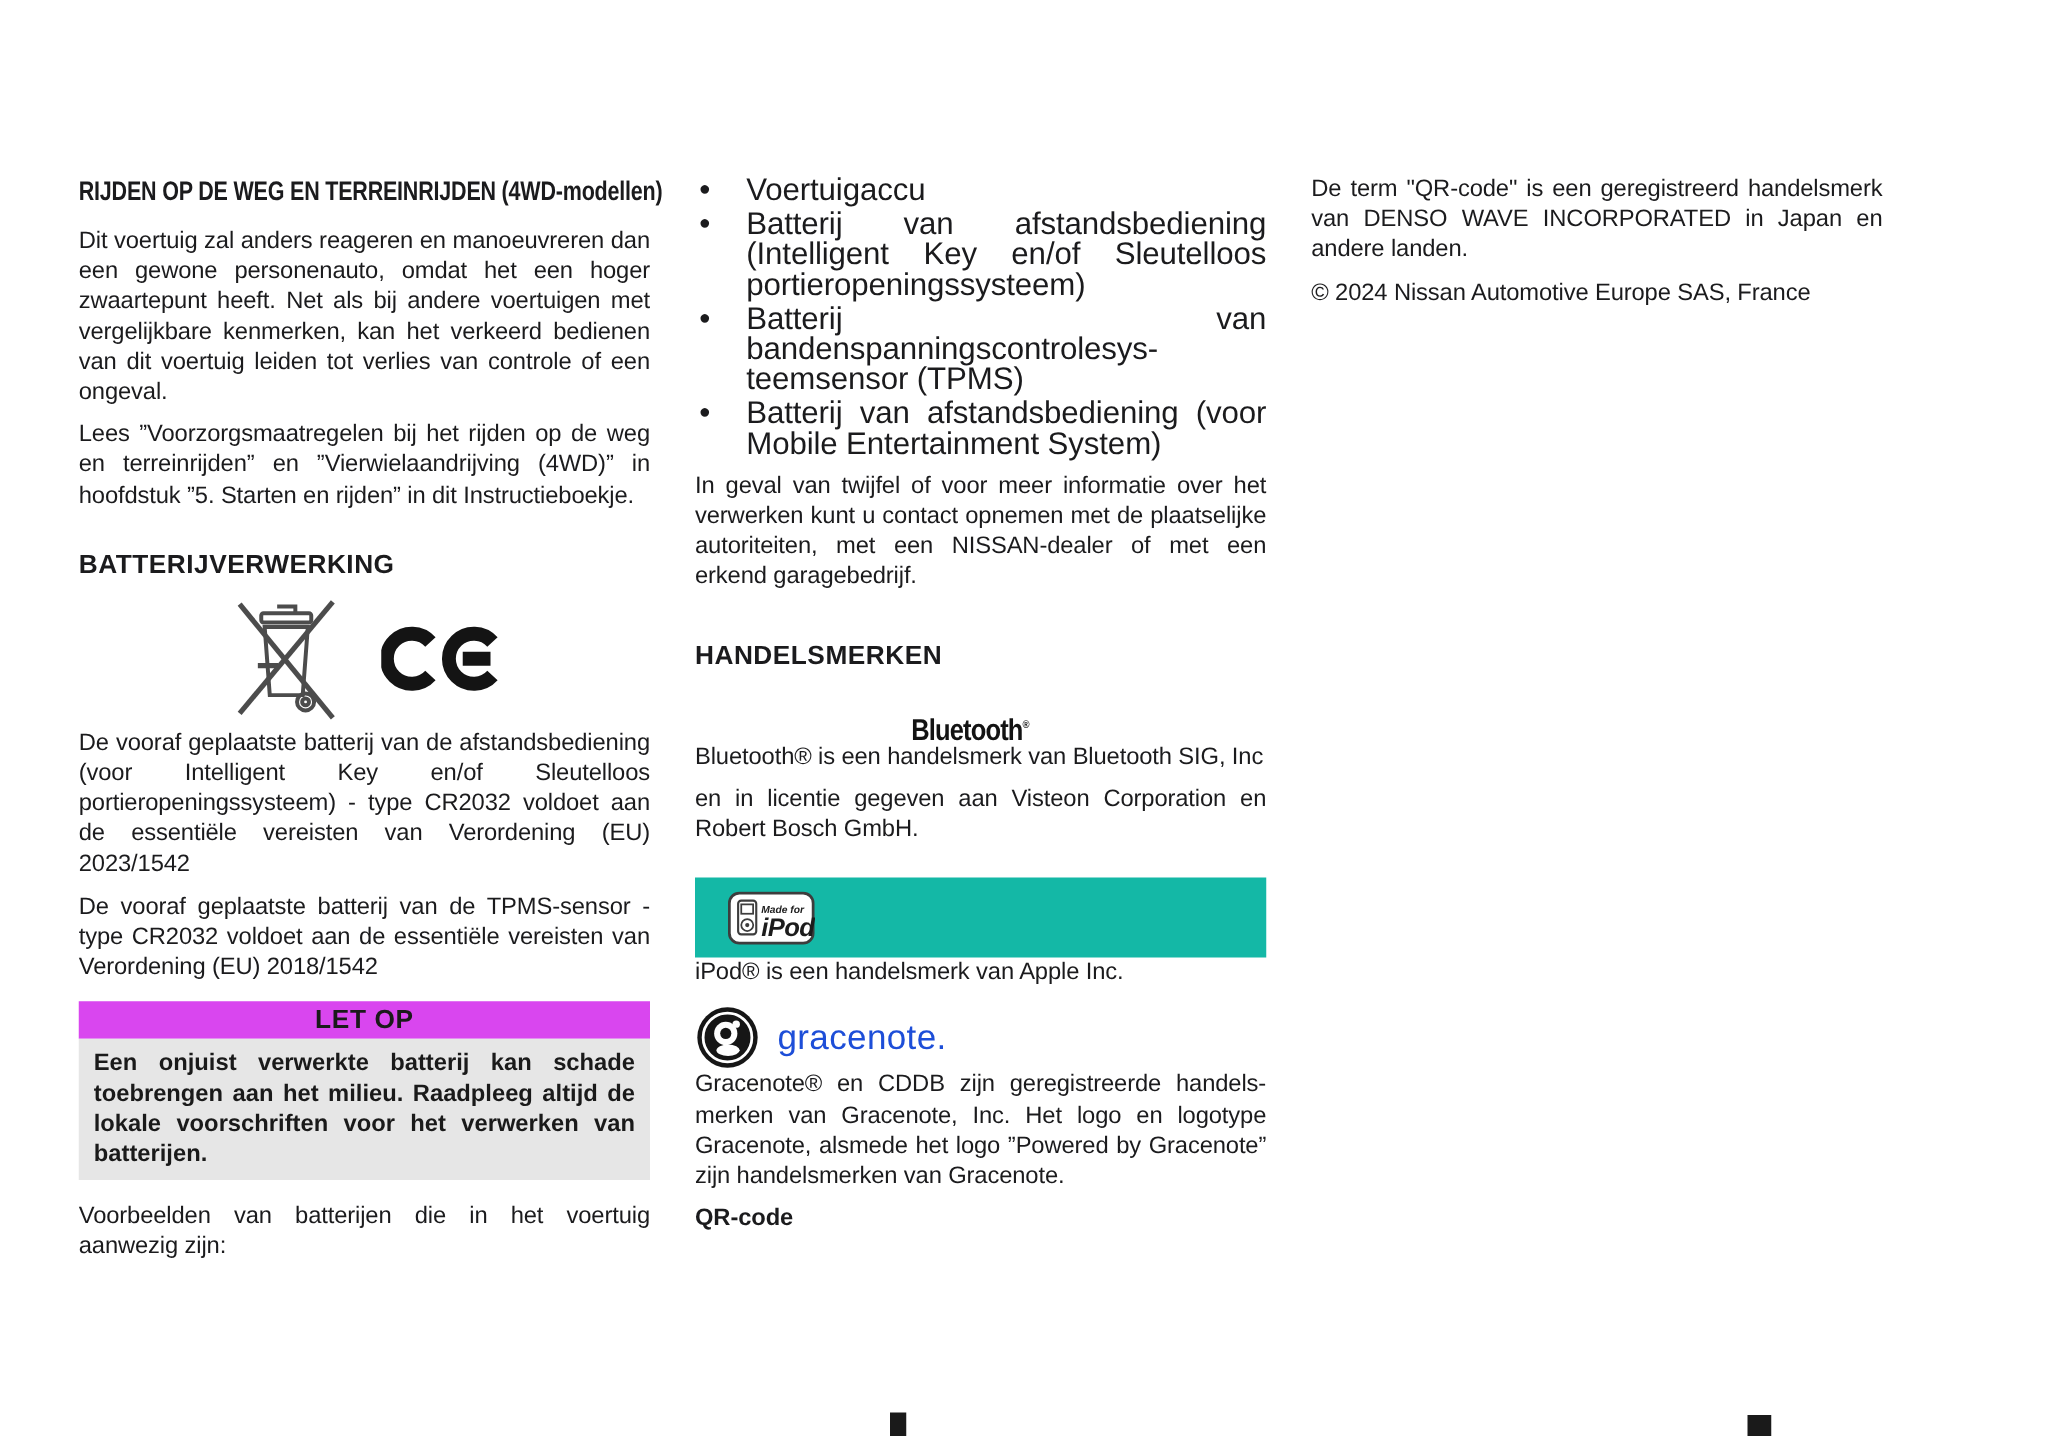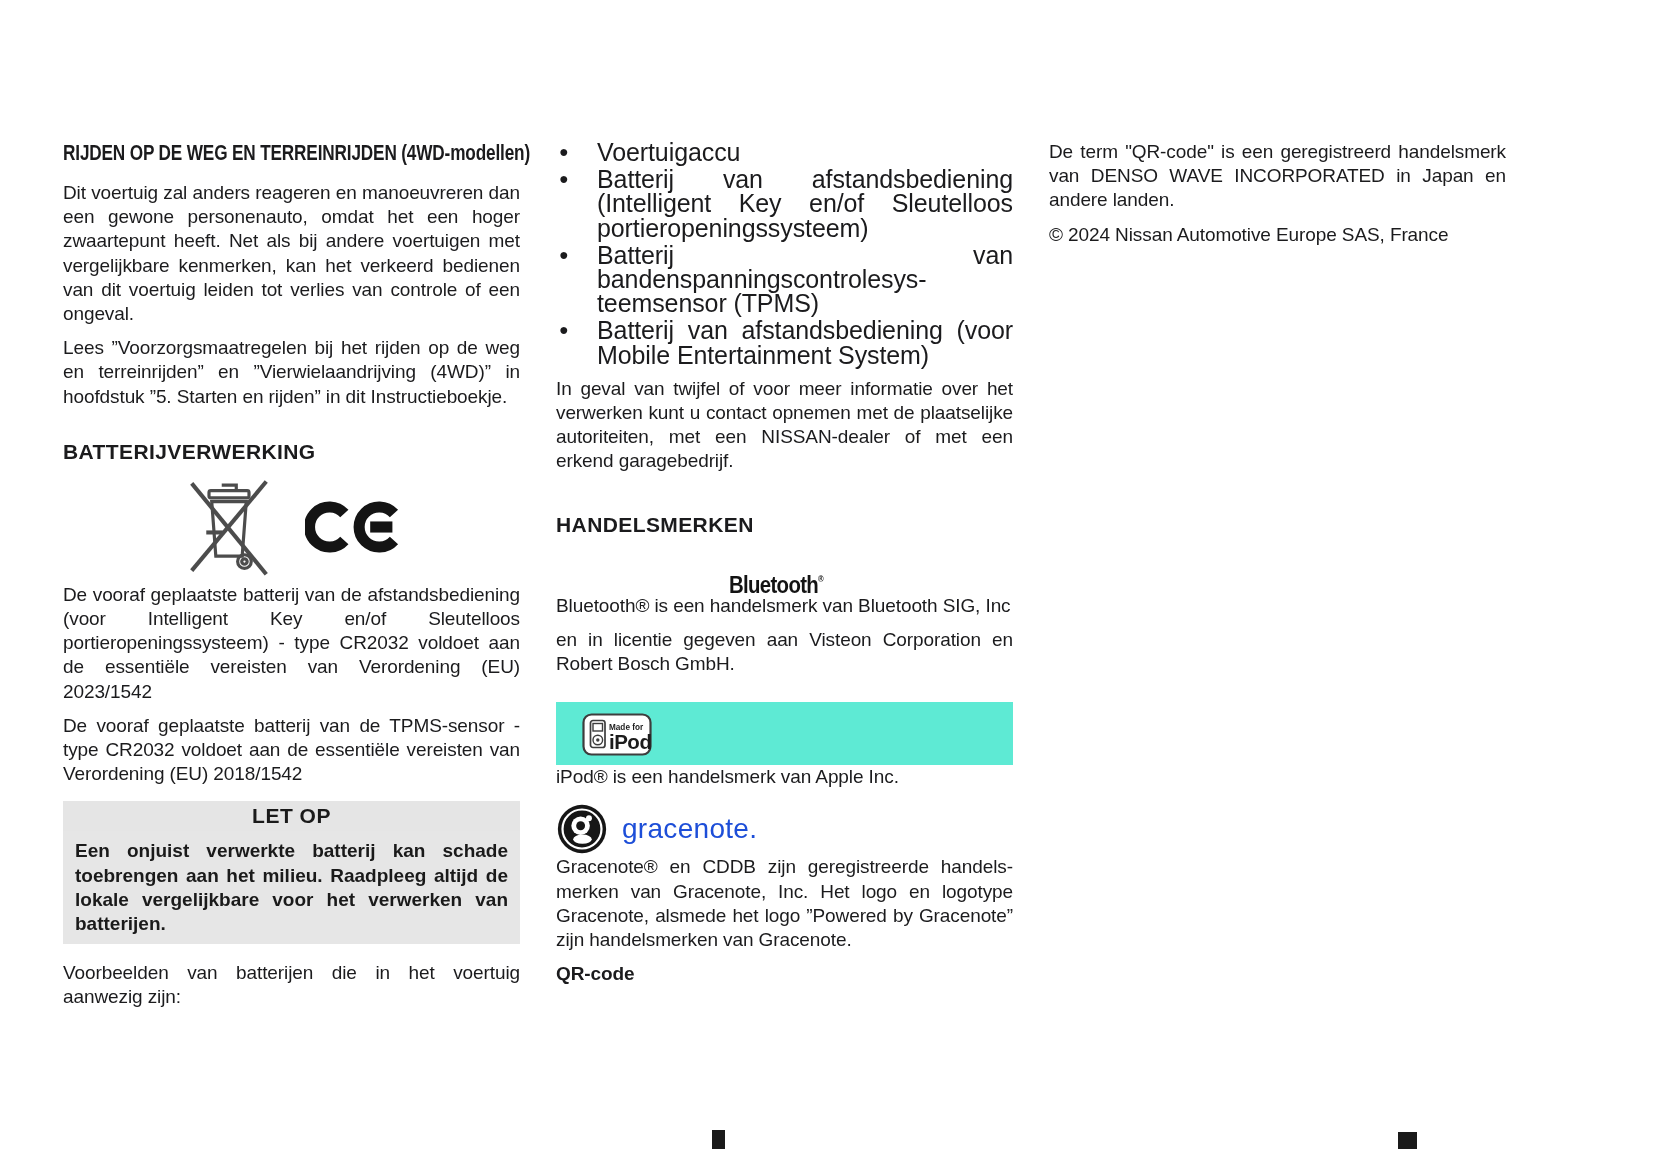--- a/index.html
+++ b/index.html
@@ -25,40 +25,40 @@
     margin:0 0 11px 0; font-size:21px; font-weight:700; letter-spacing:0.4px;
     line-height:27px;
   }
   .h2-batt { margin-top:29px; }
   .h2-mid  { margin-top:37px; margin-bottom:0; }
 
   .symbols { display:flex; align-items:center; gap:26px; margin:0 0 5px 116px; height:102px; }
 
   .caution { margin-top:15px; margin-bottom:17px; }
   .caution-title {
-    background:#e5e5e5; text-align:center; font-weight:700; font-size:21px;
+    background:#d946ef; text-align:center; font-weight:700; font-size:21px;
     line-height:30px; letter-spacing:0.5px; color:#1a1a1a;
   }
   .caution-body {
     background:#e6e6e6; padding:8px 12px; font-weight:700; font-size:19px;
     line-height:24.2px; text-align:justify; color:#1a1a1a;
   }
 
   ul.bullets { list-style:none; margin:0 0 10px 0; padding:0; }
   li.bullet-item { display:flex; margin-bottom:3px; }
   .dot { width:38px; flex:0 0 38px; font-size:16px; line-height:24.2px; padding-left:3px; }
   .bullet-text { flex:1; font-size:25px; line-height:24.2px; text-align:justify; letter-spacing:-0.1px; }
 
   .bt-logo { display:flex; align-items:center; gap:5px; margin-top:28px; height:28px;flex-direction:column; }
   .bt-text { display:flex; align-items:flex-start; transform:scaleX(0.85); transform-origin:0 50%; }
   .bt-word { font-size:24px; font-weight:700; letter-spacing:-0.8px; color:#131313; line-height:28px; }
   .bt-reg  { font-size:9px; font-weight:700; margin-top:3px; color:#131313; }
   .p-after-logo { margin-top:28px; }
 
-  .ipod-strip { background:#5eead4; margin-top:26px; padding:11px 0 5px 26px; }
+  .ipod-strip { background:#14b8a6; margin-top:26px; padding:11px 0 5px 26px;font-style:italic; }
   .p-after-strip { margin-top:22px; }
 
   .gn-logo { display:flex; align-items:center; gap:14px; margin-top:14px; height:52px; }
   .gn-word { font-size:28px; color:#1d4ed8; letter-spacing:0.3px; line-height:52px; }
   .p-after-gn { margin-top:20px; }
 
   .qr { font-weight:700; margin-top:9px; }
 
   .mark { position:absolute; background:#1a1a1a; }
   .mark1 { left:712px; top:1130px; width:13px; height:19px; }
@@ -97,21 +97,21 @@
           <path d="M88 42 H118"></path>
         </g>
       </svg>
     </div>
 
     <p class="body">De vooraf geplaatste batterij van de afstands­bediening (voor Intelligent Key en/of Sleutelloos portieropeningssysteem) - type CR2032 voldoet aan de essentiële vereisten van Verordening (EU) 2023/1542</p>
     <p class="body">De vooraf geplaatste batterij van de TPMS-sensor - type CR2032 voldoet aan de essentiële vereisten van Verordening (EU) 2018/1542</p>
 
     <div class="caution">
       <div class="caution-title">LET OP</div>
-      <div class="caution-body">Een onjuist verwerkte batterij kan schade toebrengen aan het milieu. Raadpleeg altijd de lokale vergelijkbare voor het verwerken van batterijen.</div>
+      <div class="caution-body">Een onjuist verwerkte batterij kan schade toebrengen aan het milieu. Raadpleeg altijd de lokale voorschriften voor het verwerken van batterijen.</div>
     </div>
 
     <p class="body">Voorbeelden van batterijen die in het voertuig aanwezig zijn:</p>
   </div>
 
   <div class="col col-mid">
     <ul class="bullets">
       <li class="bullet-item">
         <span class="dot">●</span>
         <span class="bullet-text">Voertuigaccu</span>

